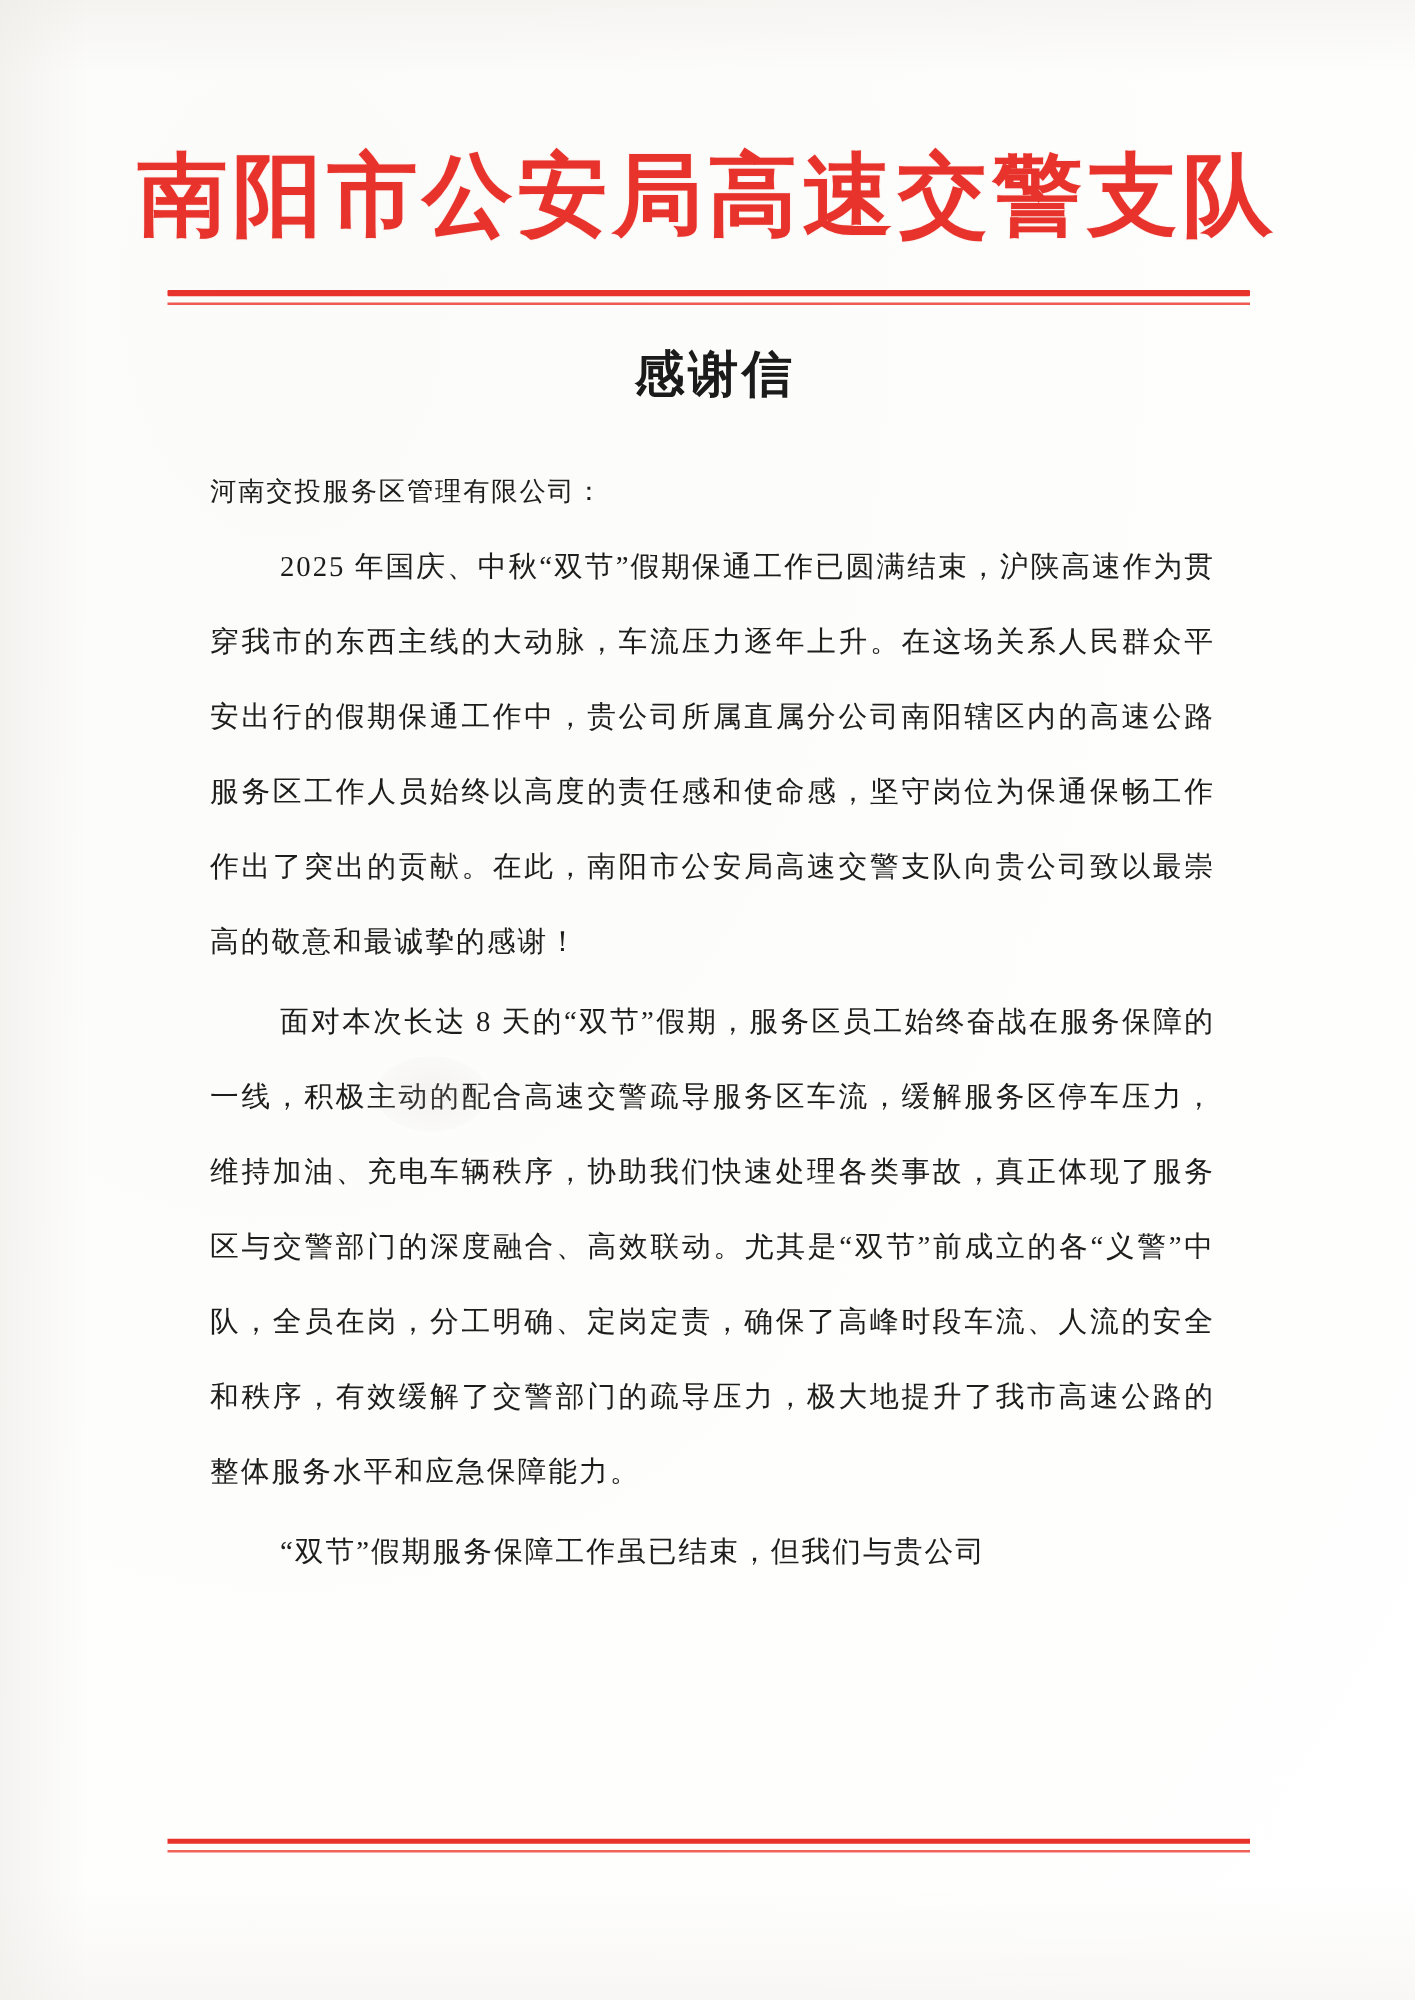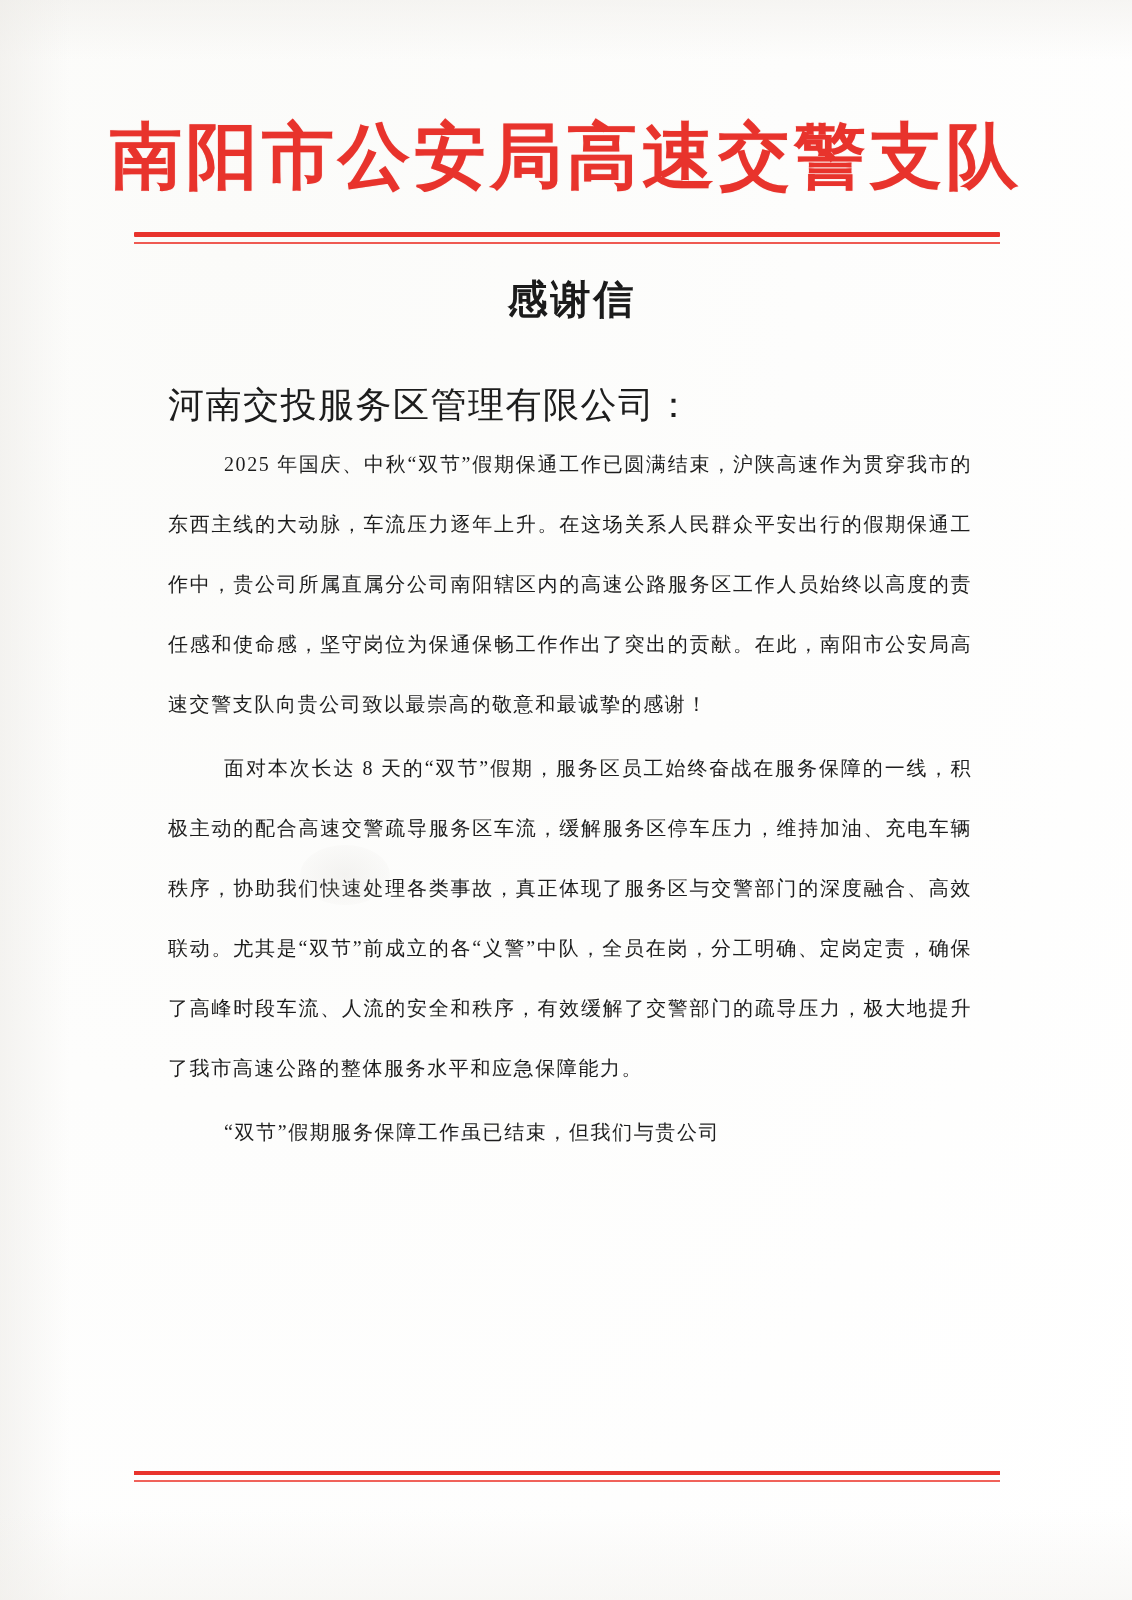--- a/index.html
+++ b/index.html
@@ -86,28 +86,28 @@
     color: #1b1b1b;
   }
 
   .body-area {
     position: absolute;
     left: 168px;
     right: 160px;
     top: 378px;
   }
   .salutation {
-    font-size: 36px;
+    font-size: 21px;
     color: #1d1d1d;
     letter-spacing: 1.5px;
     line-height: 1.5;
-    margin-bottom: 2px;
+    margin-bottom: 14px;
   }
   p.para {
-    font-size: 20px;
+    font-size: 23px;
     color: #1d1d1d;
     letter-spacing: 1.6px;
     line-height: 60px;
     margin: 0 0 4px 0;
     text-indent: 56px;
     text-align: justify;
     text-justify: inter-character;
   }
 
   .footer-rule-group {

